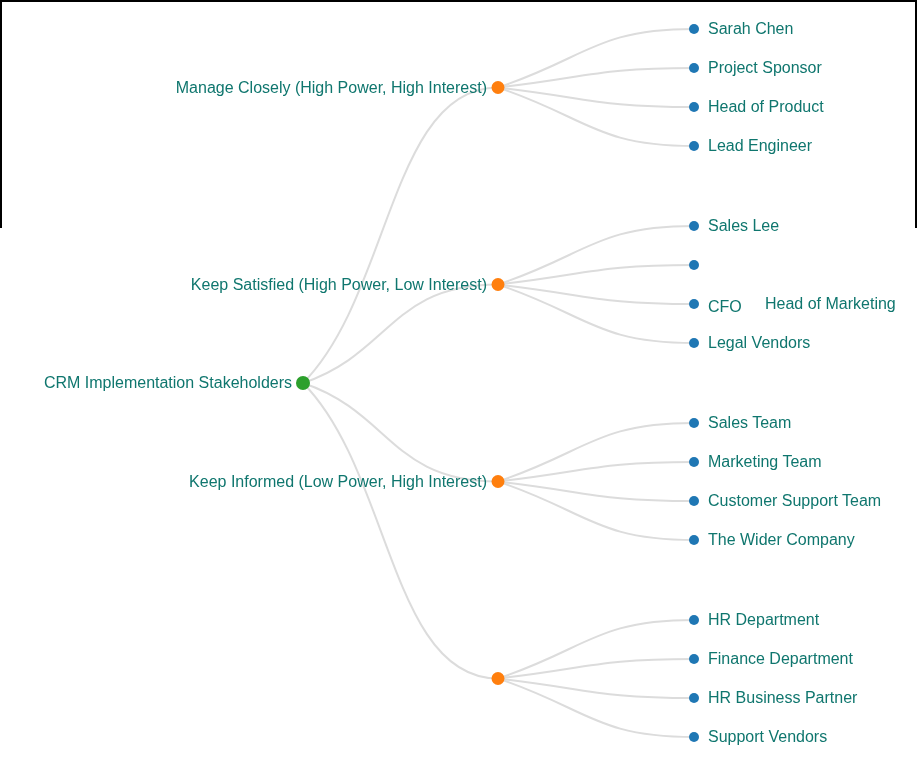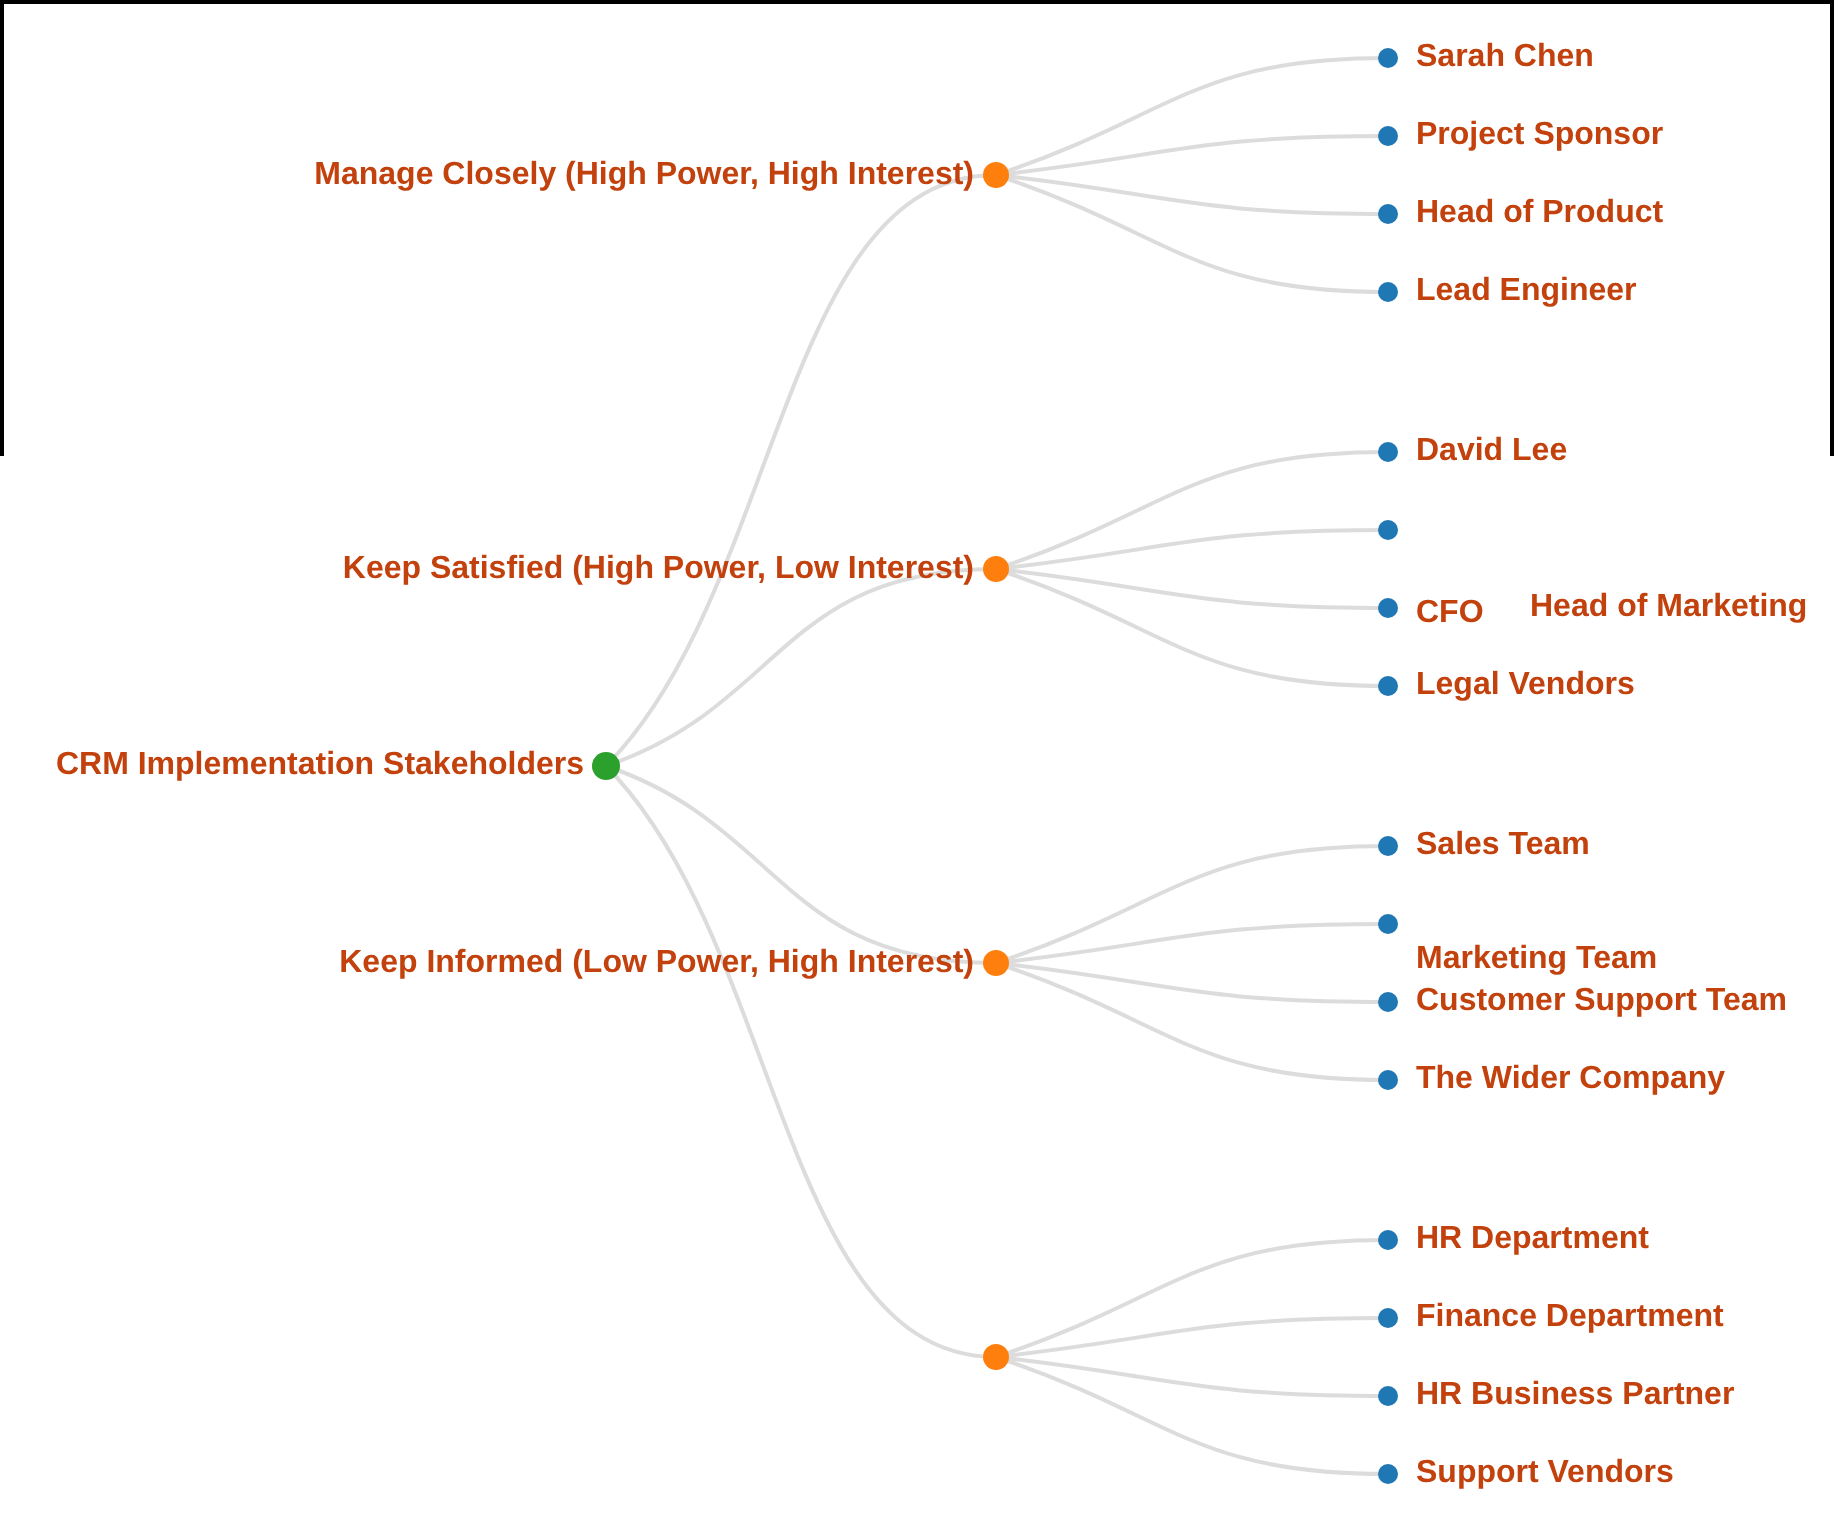--- a/index.html
+++ b/index.html
@@ -13,25 +13,24 @@
   }
   .edge { position: absolute; background: #000; }
   .edge-top   { left: 0; top: 0; width: 917px; height: 2px; }
   .edge-left  { left: 0; top: 0; width: 2px; height: 228px; }
   .edge-right { right: 0; top: 0; width: 2px; height: 228px; }
   #links-svg { position: absolute; left: 0; top: 0; }
   #nodes-layer { position: absolute; left: 0; top: 0; width: 100%; height: 100%; }
   .node-label {
     position: absolute;
     font-size: 16px;
-    color: #c2410c;
+    color: #0f766e;
     white-space: nowrap;
     transform: translateY(-52%);
     line-height: 1.2;
-    font-weight: bold;
   }
   .node-label.align-right { text-align: right; }
 </style>
 </head>
 <body>
 
 <div class="stage">
   <div class="edge edge-top"></div>
   <div class="edge edge-left"></div>
   <div class="edge edge-right"></div>
@@ -79,27 +78,27 @@
       <circle cx="694" cy="737" r="5" fill="#1f77b4"></circle>
     </svg>
   <div id="nodes-layer">
       <div class="node-label align-right" style="top: 383px; right: 625px;">CRM Implementation Stakeholders</div>
       <div class="node-label align-right" style="top: 87.5px; right: 430px;">Manage Closely (High Power, High Interest)</div>
       <div class="node-label" style="top: 29px; left: 708px;">Sarah Chen</div>
       <div class="node-label" style="top: 68px; left: 708px;">Project Sponsor</div>
       <div class="node-label" style="top: 107px; left: 708px;">Head of Product</div>
       <div class="node-label" style="top: 146px; left: 708px;">Lead Engineer</div>
       <div class="node-label align-right" style="top: 284.5px; right: 430px;">Keep Satisfied (High Power, Low Interest)</div>
-      <div class="node-label" style="top: 226px; left: 708px;">David Lee</div>
+      <div class="node-label" style="top: 226px; left: 708px;">Sales Lee</div>
       <div class="node-label" style="top: 265px; left: 708px; margin-top: 42px;">CFO</div>
       <div class="node-label" style="top: 304px; left: 724px; margin-left: 41px;">Head of Marketing</div>
       <div class="node-label" style="top: 343px; left: 708px;">Legal Vendors</div>
       <div class="node-label align-right" style="top: 481.5px; right: 430px;">Keep Informed (Low Power, High Interest)</div>
       <div class="node-label" style="top: 423px; left: 708px;">Sales Team</div>
-      <div class="node-label" style="top: 480px; left: 708px; text-align: center;">Marketing Team</div>
+      <div class="node-label" style="top: 462px; left: 708px; text-align: center;">Marketing Team</div>
       <div class="node-label" style="top: 501px; left: 708px;">Customer Support Team</div>
       <div class="node-label" style="top: 540px; left: 708px;">The Wider Company</div>
       <div class="node-label" style="top: 620px; left: 708px;">HR Department</div>
       <div class="node-label" style="top: 698px; left: 708px;">HR Business Partner</div>
       <div class="node-label" style="top: 659px; left: 708px;">Finance Department</div>
       <div class="node-label" style="top: 737px; left: 708px;">Support Vendors</div>
     </div>
 </div>
 
 </body></html>

